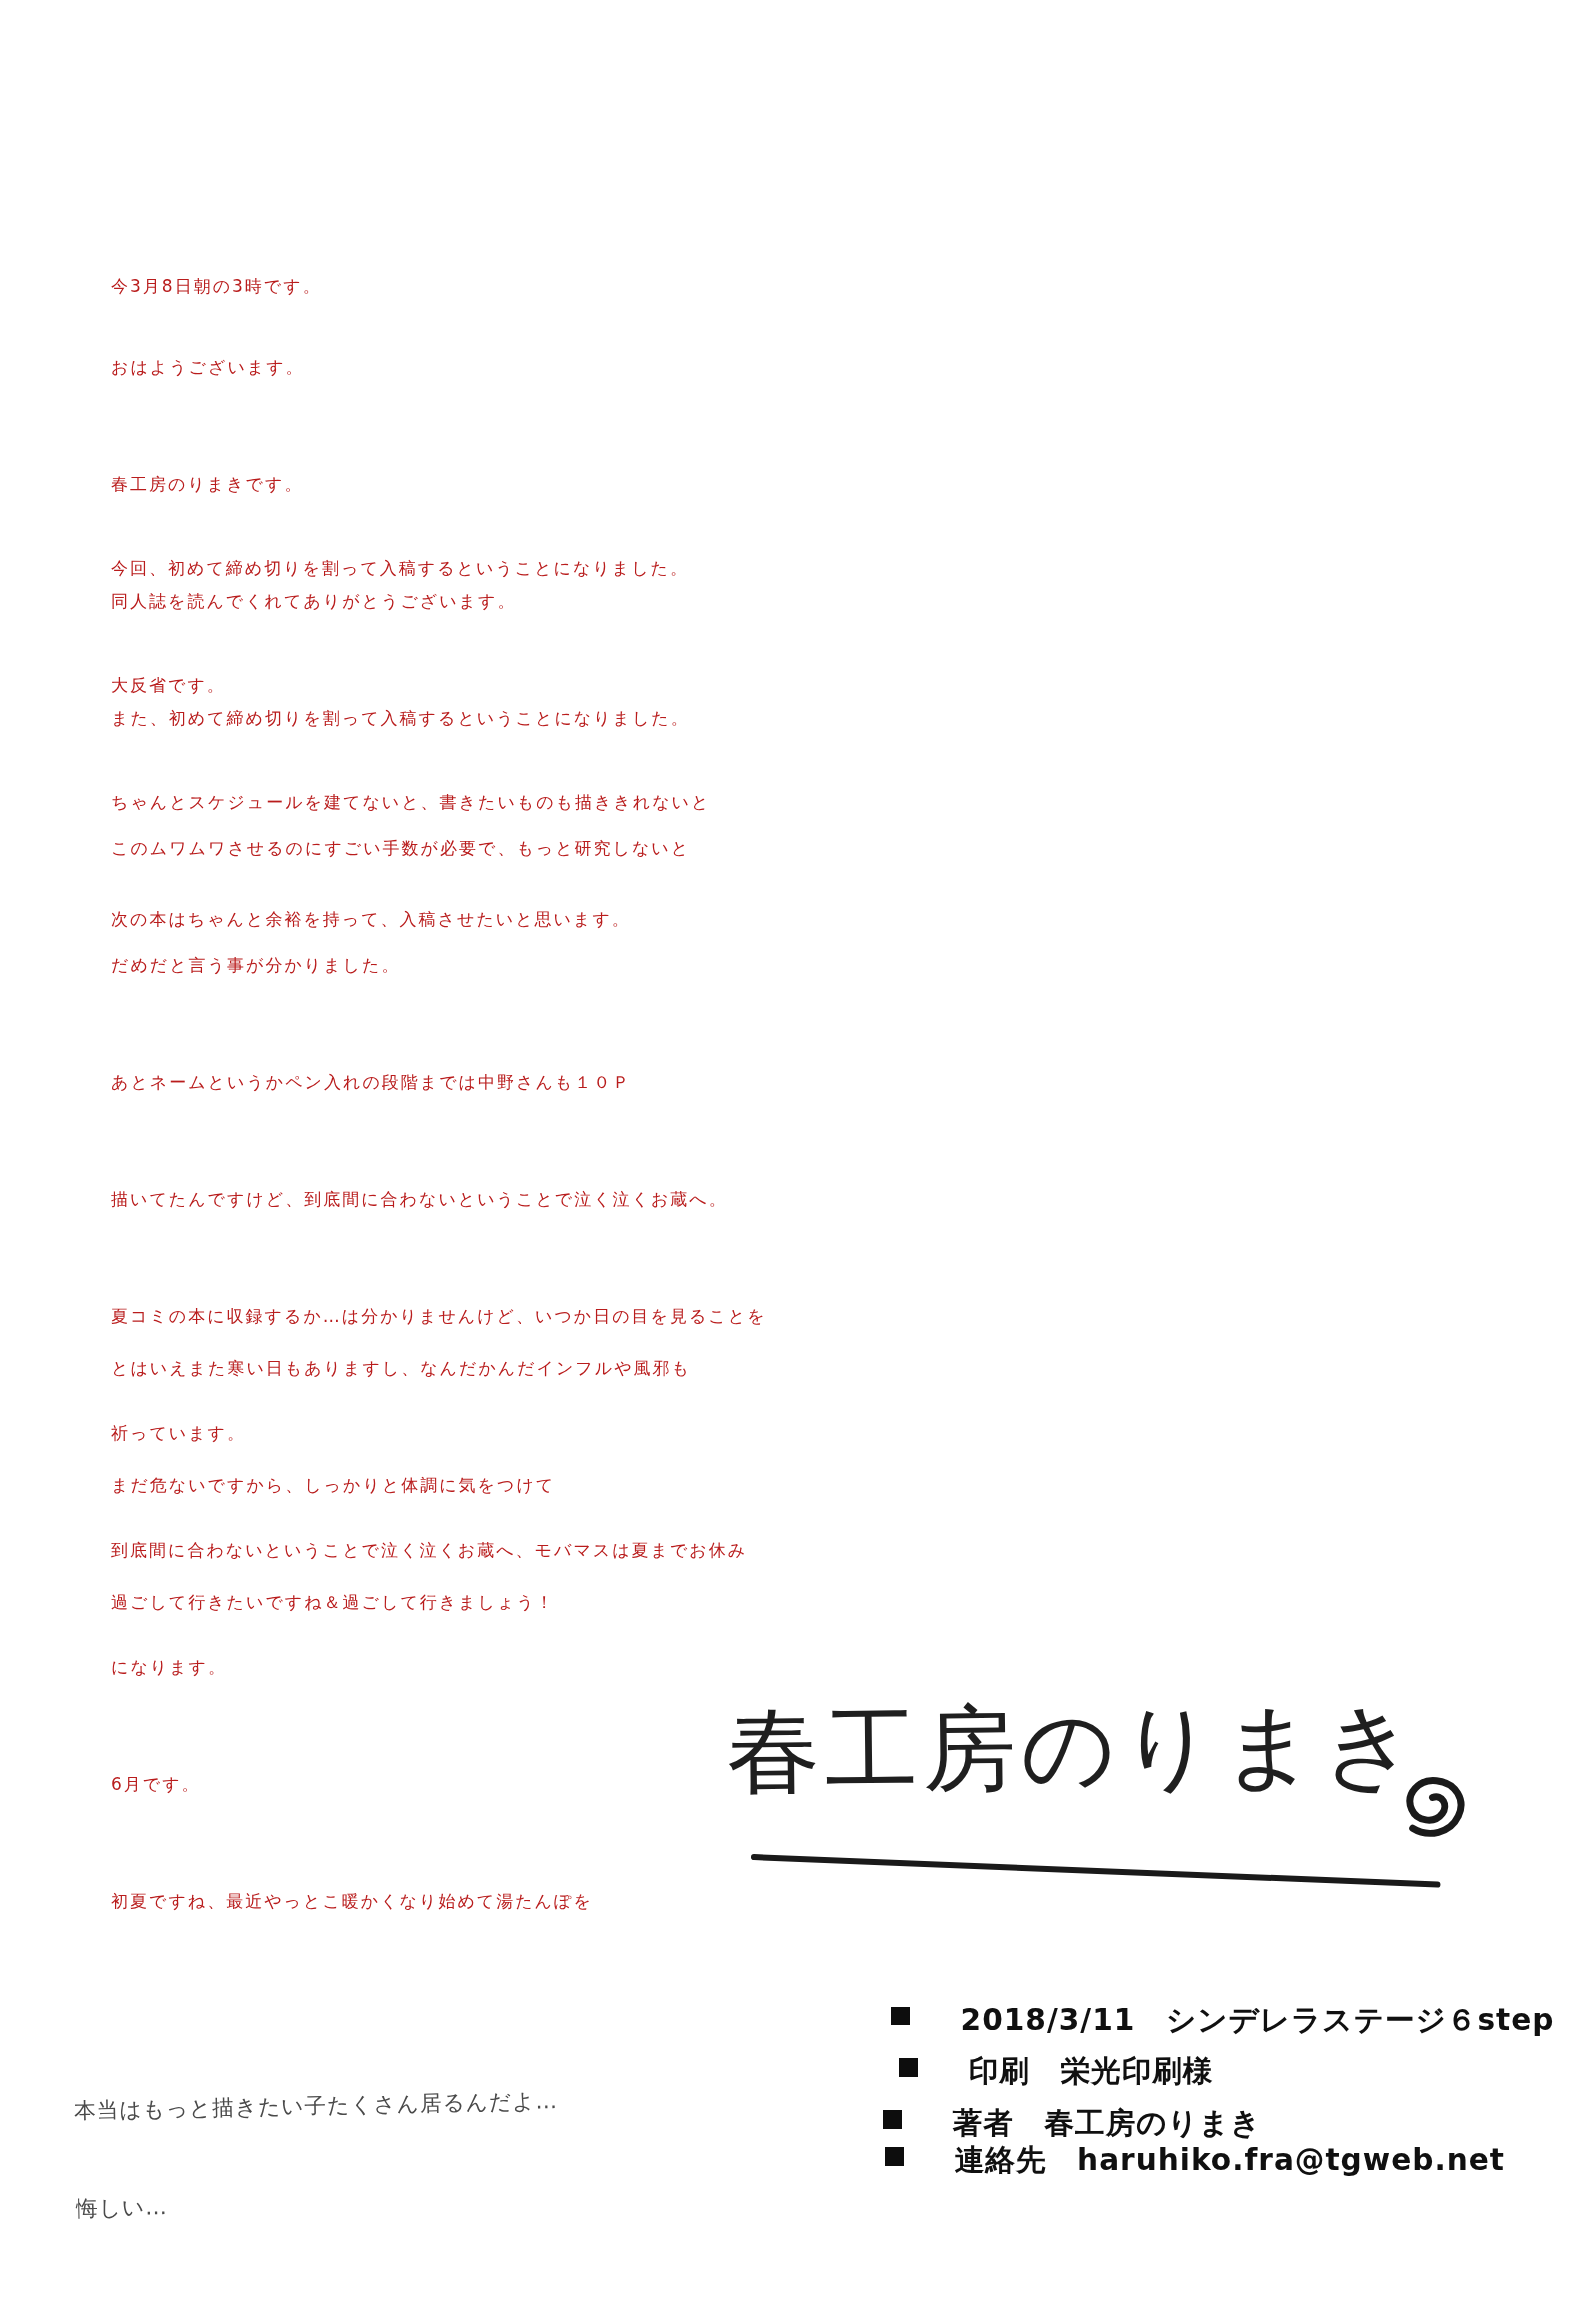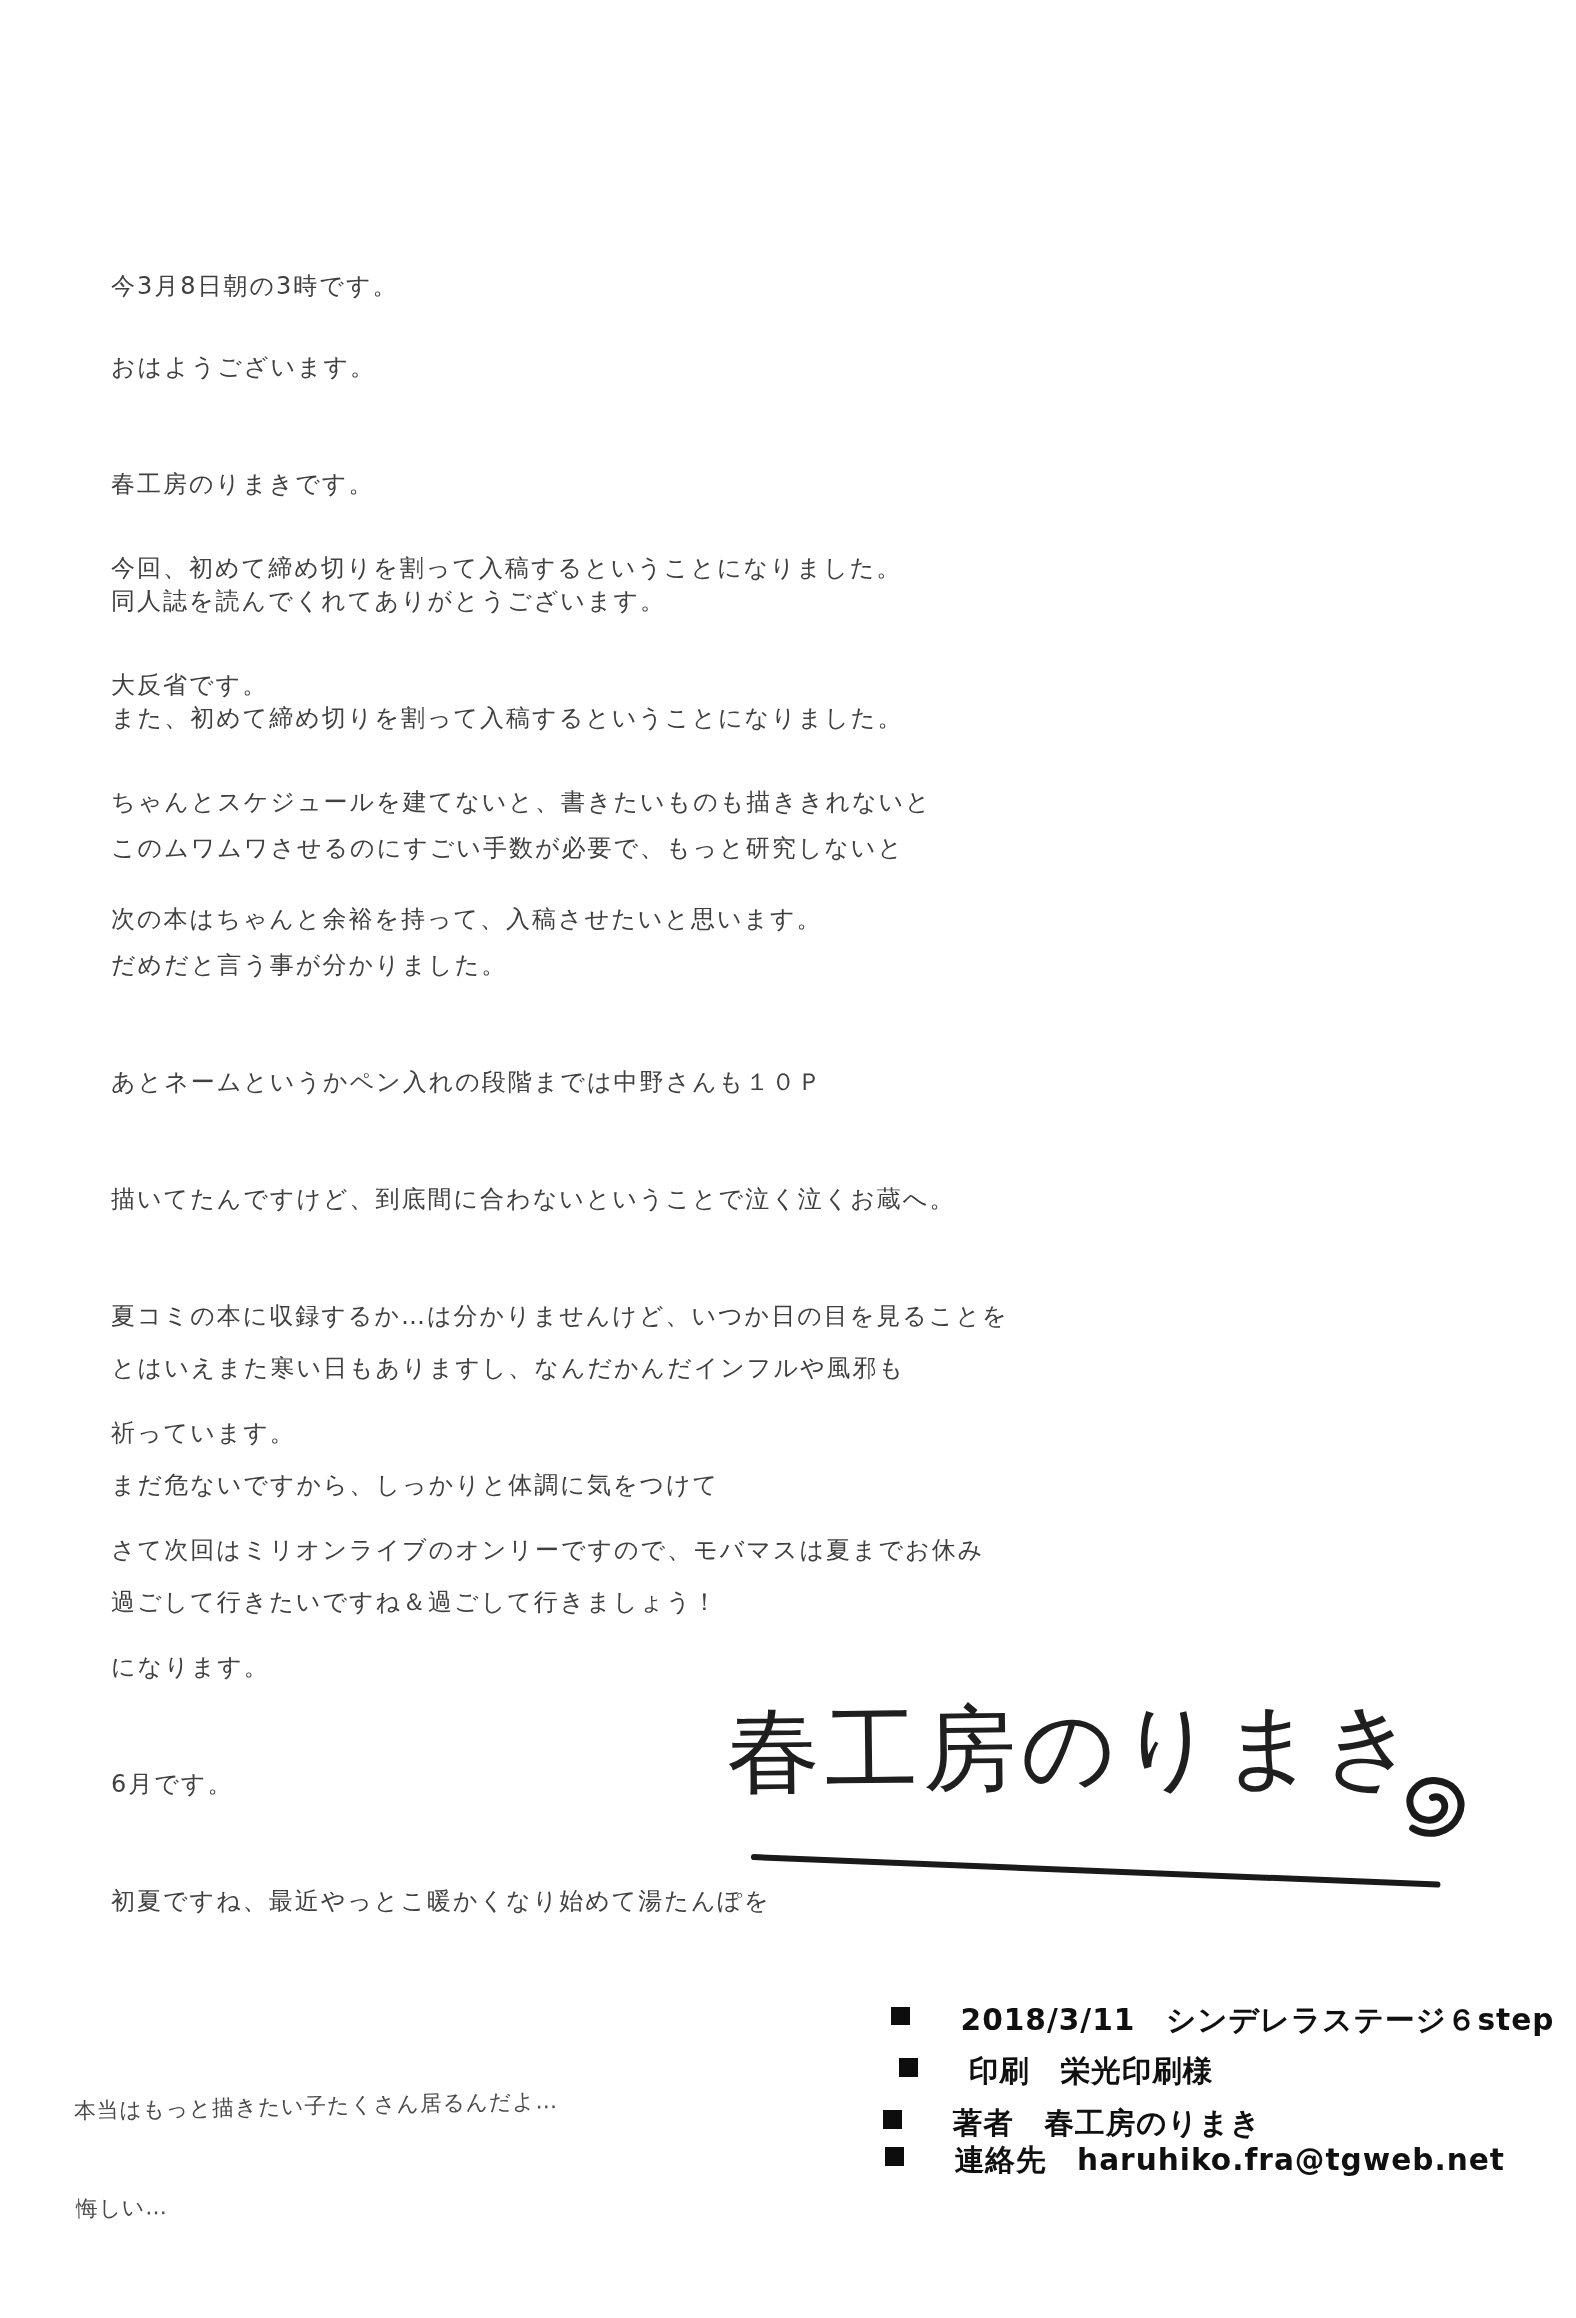--- a/index.html
+++ b/index.html
@@ -8,22 +8,22 @@
     width:1576px;
     height:2319px;
     background:#ffffff;
     overflow:hidden;
     font-family:"DejaVu Sans", sans-serif;
   }
   
   .para{
     position:absolute;
     left:111px;
-    color:#404040;
-    font-size:24px;
+    color:#b91c1c;
+    font-size:17px;
     letter-spacing:2px;
     line-height:39px;
     white-space:pre;
   }
   .line{height:39px;}
   
   .signature{
     position:absolute;
     left:727px;
     top:1686px;
@@ -117,21 +117,21 @@
     <div class="line">次の本はちゃんと余裕を持って、入稿させたいと思います。</div>
   </div>
 
   <div class="para" style="top:751px">
     <div class="line">このムワムワさせるのにすごい手数が必要で、もっと研究しないと</div>
     <div class="line">だめだと言う事が分かりました。</div>
     <div class="line">あとネームというかペン入れの段階までは中野さんも１０Ｐ</div>
     <div class="line">描いてたんですけど、到底間に合わないということで泣く泣くお蔵へ。</div>
     <div class="line">夏コミの本に収録するか…は分かりませんけど、いつか日の目を見ることを</div>
     <div class="line">祈っています。</div>
-    <div class="line">さて次回はミリオンライブのオンリーですので、モバマスは夏までお休み</div>
+    <div class="line">到底間に合わないということで泣く泣くお蔵へ、モバマスは夏までお休み</div>
     <div class="line">になります。</div>
     <div class="line">6月です。</div>
     <div class="line">初夏ですね、最近やっとこ暖かくなり始めて湯たんぽを</div>
   </div>
 
   <div class="para" style="top:1271px">
     <div class="line">とはいえまた寒い日もありますし、なんだかんだインフルや風邪も</div>
     <div class="line">まだ危ないですから、しっかりと体調に気をつけて</div>
     <div class="line">過ごして行きたいですね＆過ごして行きましょう！</div>
   </div>

